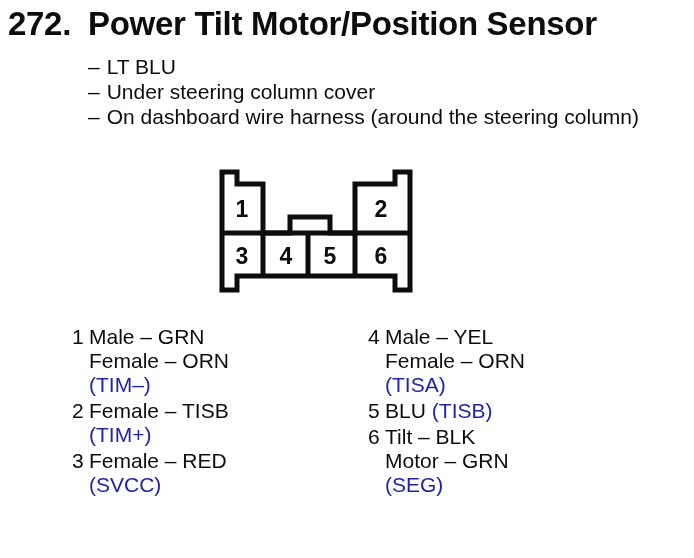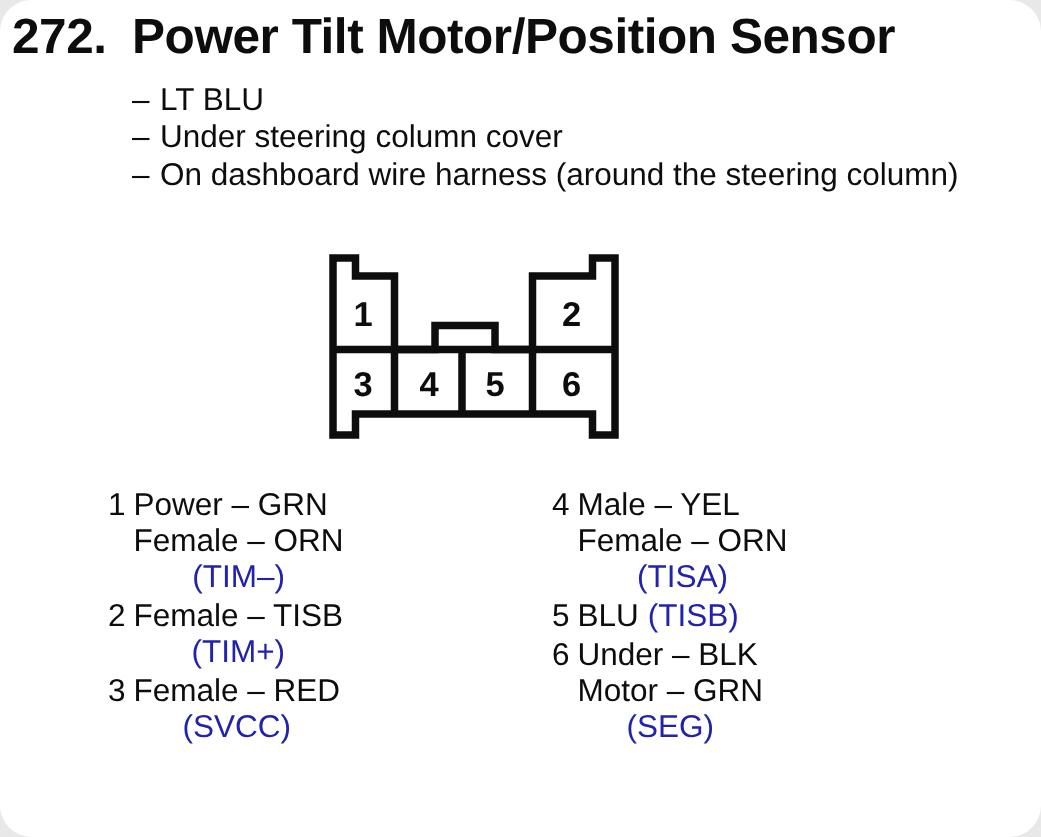--- a/index.html
+++ b/index.html
@@ -3,21 +3,20 @@
 <meta charset="utf-8">
 <style>
   html,body{margin:0;padding:0;background:#e8e8e8;}
   .page{
     position:relative;
     width:694px;height:558px;
     background:#ffffff;
     color:var(--ink,#0d0d0d);
     font-family:"Liberation Sans","DejaVu Sans",sans-serif;
     overflow:hidden;
-    border-radius:21px;
   }
   
   .title-row{
     position:absolute;left:8px;top:4px;
     display:flex;align-items:baseline;
     font-weight:bold;font-size:33px;line-height:40px;
     letter-spacing:-0.3px;white-space:nowrap;
   }
   .title-num{margin-right:17px;}
   
@@ -38,21 +37,21 @@
   
   .pin-col{
     position:absolute;top:325px;
     font-size:21px;line-height:24px;
   }
   .pin-col-left{left:72px;}
   .pin-col-right{left:368px;}
   .pin-item{display:flex;margin-bottom:2px;}
   .pin-num{flex:0 0 17px;width:17px;}
   .pin-line{white-space:nowrap;}
-  .blue{color:var(--blue,#2222ad);text-align:center;}
+  .blue{color:var(--blue,#2222ad);}
   .seg{margin-right:6px;}
 </style>
 </head>
 <body>
 
 <div class="page">
 
   <div class="title-row">
     <span class="title-num">272.</span>
     <span class="title-text">Power Tilt Motor/Position Sensor</span>
@@ -82,21 +81,21 @@
     <text x="242" y="264">3</text>
     <text x="286" y="264">4</text>
     <text x="330" y="264">5</text>
     <text x="381" y="264">6</text>
   </svg>
 
   <div class="pin-col pin-col-left">
     <div class="pin-item">
       <span class="pin-num">1</span>
       <div>
-        <div class="pin-line">Power – GRN</div>
+        <div class="pin-line">Male – GRN</div>
         <div class="pin-line">Female – ORN</div>
         <div class="pin-line blue">(TIM–)</div>
       </div>
     </div>
     <div class="pin-item">
       <span class="pin-num">2</span>
       <div>
         <div class="pin-line">Female – TISB</div>
         <div class="pin-line blue">(TIM+)</div>
       </div>
@@ -123,20 +122,20 @@
       <span class="pin-num">5</span>
       <div>
         <div class="pin-line">
           <span class="seg">BLU</span><span class="blue">(TISB)</span>
         </div>
       </div>
     </div>
     <div class="pin-item">
       <span class="pin-num">6</span>
       <div>
-        <div class="pin-line">Under – BLK</div>
+        <div class="pin-line">Tilt – BLK</div>
         <div class="pin-line">Motor – GRN</div>
         <div class="pin-line blue">(SEG)</div>
       </div>
     </div>
   </div>
 
 </div>
 
 </body></html>

